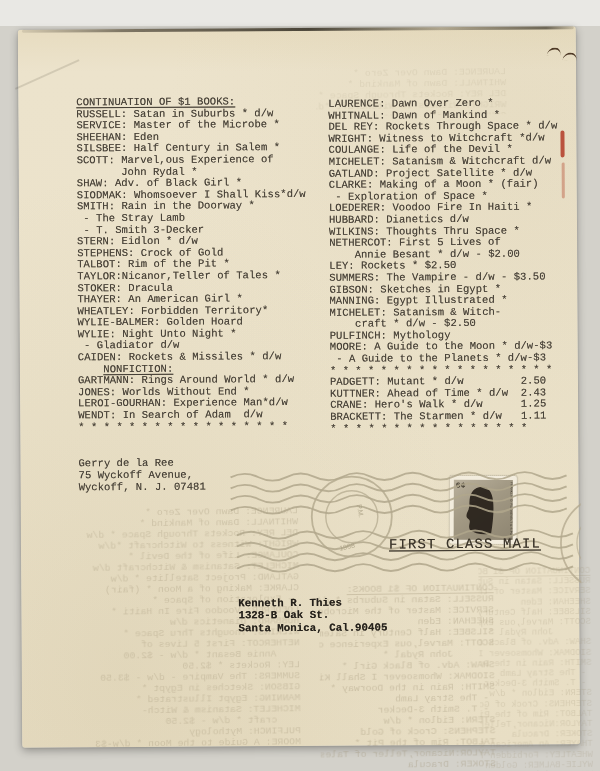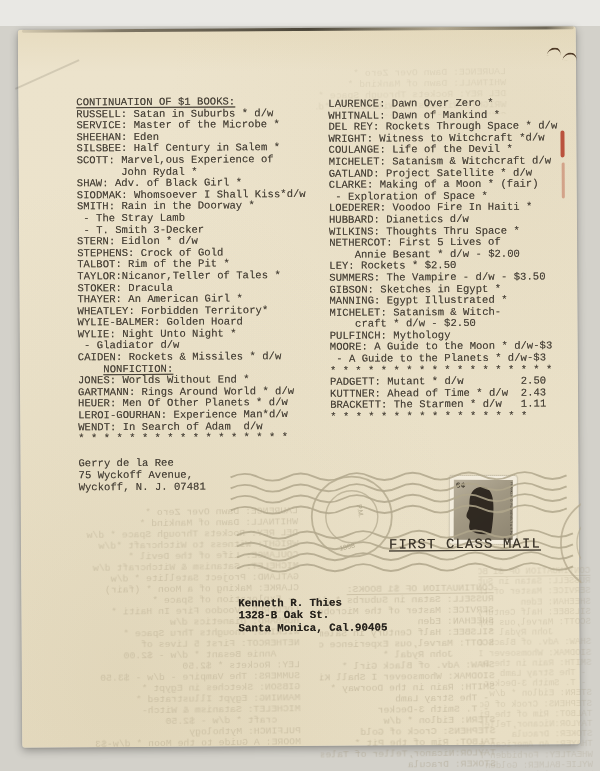--- a/index.html
+++ b/index.html
@@ -168,23 +168,22 @@
       <div class="tw-line">TALBOT: Rim of the Pit *</div>
       <div class="tw-line">TAYLOR:Nicanor,Teller of Tales *</div>
       <div class="tw-line">STOKER: Dracula</div>
       <div class="tw-line">THAYER: An American Girl *</div>
       <div class="tw-line">WHEATLEY: Forbidden Territory*</div>
       <div class="tw-line">WYLIE-BALMER: Golden Hoard</div>
       <div class="tw-line">WYLIE: Night Unto Night *</div>
       <div class="tw-line"> - Gladiator d/w</div>
       <div class="tw-line">CAIDEN: Rockets &amp; Missiles * d/w</div>
       <div class="tw-line">    <span class="ul">NONFICTION:</span></div>
+      <div class="tw-line">GARTMANN: Rings Around World * d/w</div>
       <div class="tw-line">JONES: Worlds Without End *</div>
-      <div class="tw-line">GARTMANN: Rings Around World * d/w</div>
-      <div class="tw-line">HEUER: Men Of Other Planets * d/w</div>
       <div class="tw-line">LEROI-GOURHAN: Experience Man*d/w</div>
       <div class="tw-line">WENDT: In Search of Adam  d/w</div>
       <div class="tw-line">* * * * * * * * * * * * * * * * *</div>
     </div>
   <div class="col col-right">
       <div class="tw-line">LAURENCE: Dawn Over Zero *</div>
       <div class="tw-line">WHITNALL: Dawn of Mankind *</div>
       <div class="tw-line">DEL REY: Rockets Through Space * d/w</div>
       <div class="tw-line">WRIGHT: Witness to Witchcraft *d/w</div>
       <div class="tw-line">COULANGE: Life of the Devil *</div>
@@ -202,20 +201,21 @@
       <div class="tw-line">GIBSON: Sketches in Egypt *</div>
       <div class="tw-line">MANNING: Egypt Illustrated *</div>
       <div class="tw-line">MICHELET: Satanism &amp; Witch-</div>
       <div class="tw-line">    craft * d/w - $2.50</div>
       <div class="tw-line">PULFINCH: Mythology</div>
       <div class="tw-line">MOORE: A Guide to the Moon * d/w-$3</div>
       <div class="tw-line"> - A Guide to the Planets * d/w-$3</div>
       <div class="tw-line">* * * * * * * * * * * * * * * * * *</div>
       <div class="tw-line">PADGETT: Mutant * d/w         2.50</div>
       <div class="tw-line">KUTTNER: Ahead of Time * d/w  2.43</div>
+      <div class="tw-line">CRANE: Hero's Walk * d/w      1.25</div>
       <div class="tw-line">BRACKETT: The Starmen * d/w   1.11</div>
       <div class="tw-line">* * * * * * * * * * * * * * * *</div>
     </div>
 
   <div class="sender">
       <div class="tw-line">Gerry de la Ree</div>
       <div class="tw-line">75 Wyckoff Avenue,</div>
       <div class="tw-line">Wyckoff, N. J. 07481</div>
     </div>
 

